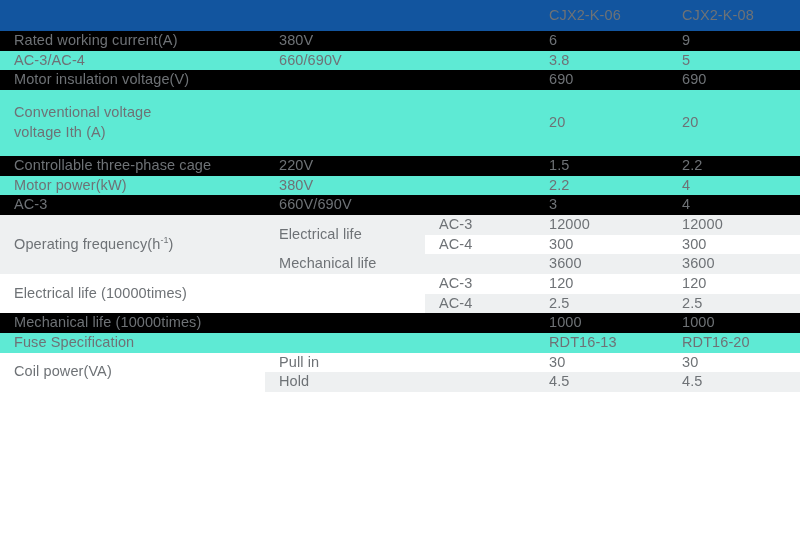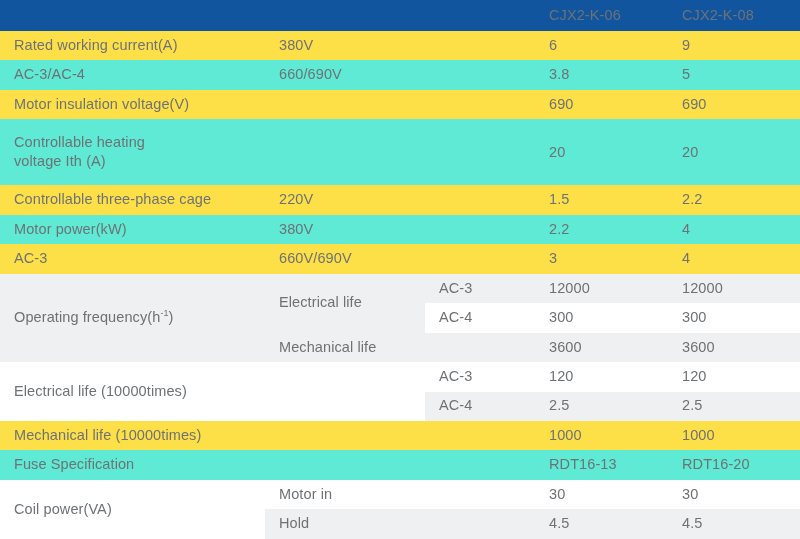--- a/index.html
+++ b/index.html
@@ -4,21 +4,21 @@
 <style>
   * { box-sizing: border-box; margin: 0; padding: 0; }
   html, body {
     width: 800px;
     height: 539px;
     background: #ffffff;
     font-family: "Liberation Sans", sans-serif;
   }
   #spec-table {
     width: 800px;
-    height: 539px;
+    height: 392px;
     border-collapse: collapse;
     table-layout: fixed;
   }
   #spec-table td, #spec-table th {
     border: 0;
     padding: 0 14px;
     font-weight: normal;
     text-align: left;
     vertical-align: middle;
     font-size: 14.5px;
@@ -32,21 +32,21 @@
     background: #12559f;
     color: #ffffff;
     height: 31px;
     font-size: 15px;
     padding: 0 14px;
   }
   th.hdr-blank { padding: 0; }
   th.hdr-model { border-left: 2px solid #ffffff; text-align: left; }
   
   tbody tr.stripe > td { background: #5eead4; }
-  tbody tr.plain  > td { background: #fde047; }
+  tbody tr.plain  > td { background: #000000; }
   
   td.band-stripe { background: #eef0f1 !important; }
   td.band-plain  { background: #ffffff !important; }
   
   td.c0 { width: 265px; }
   td.c1 { width: 160px; }
   td.c2 { width: 110px; }
   td.c3 { width: 133px; }
   td.c4 { width: 132px; }
   th.c0 { width: 265px; }
@@ -91,21 +91,21 @@
     <tr class="plain">
       <td class="c0">Motor insulation voltage(V)</td>
       <td class="c1"></td>
       <td class="c2"></td>
       <td class="c3">690</td>
       <td class="c4">690</td>
     </tr>
 
     <tr class="stripe" style="height:66px">
       <td class="c0">
-        <span>Controllable heating</span><br>
+        <span>Conventional voltage</span><br>
         <span>voltage Ith (A)</span>
       </td>
       <td class="c1"></td>
       <td class="c2"></td>
       <td class="c3">20</td>
       <td class="c4">20</td>
     </tr>
 
     <tr class="plain">
       <td class="c0 nowrap">Controllable three-phase cage</td>
@@ -176,21 +176,21 @@
     <tr class="stripe">
       <td class="c0">Fuse Specification</td>
       <td class="c1"></td>
       <td class="c2"></td>
       <td class="c3">RDT16-13</td>
       <td class="c4">RDT16-20</td>
     </tr>
 
     <tr>
       <td class="c0 band-plain" rowspan="2">Coil power(VA)</td>
-      <td class="c1 band-plain">Motor in</td>
+      <td class="c1 band-plain">Pull in</td>
       <td class="c2 band-plain"></td>
       <td class="c3 band-plain">30</td>
       <td class="c4 band-plain">30</td>
     </tr>
     <tr>
       <td class="c1 band-stripe">Hold</td>
       <td class="c2 band-stripe"></td>
       <td class="c3 band-stripe">4.5</td>
       <td class="c4 band-stripe">4.5</td>
     </tr>

